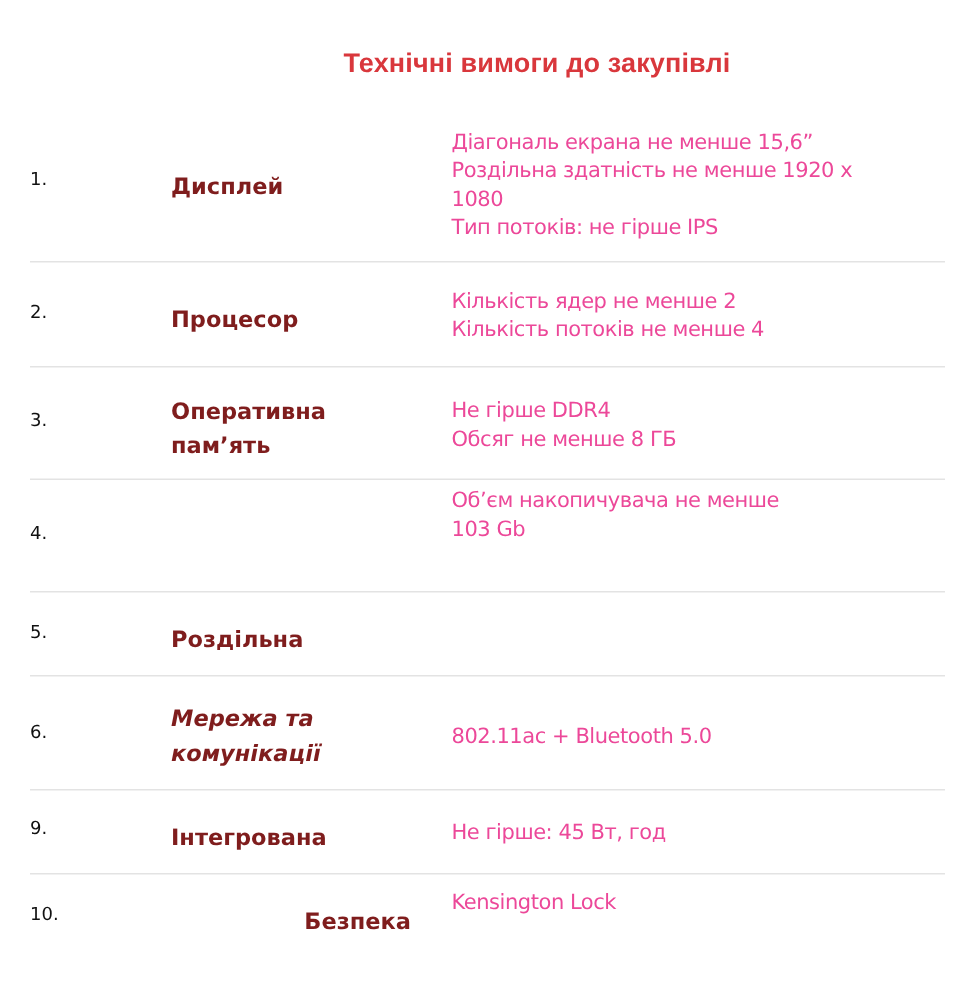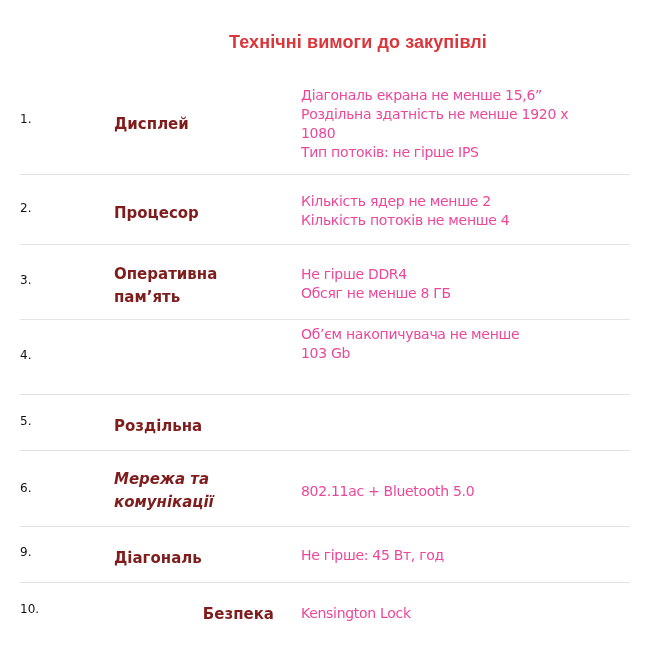--- a/index.html
+++ b/index.html
@@ -128,27 +128,27 @@
       <div>Мережа та</div>
       <div>комунікації</div>
     </div>
     <div class="spec" style="top:31px;">
       <div>802.11ac + Bluetooth 5.0</div>
     </div>
   </div>
 
   <div class="row" style="height:56px;">
     <span class="num" style="top:18px;">9.</span>
-    <span class="name" style="top:20px;">Діагональ</span>
+    <span class="name" style="top:20px;">Інтегрована</span>
     <div class="spec" style="top:19px;">
       <div>Не гірше: 45 Вт, год</div>
     </div>
   </div>
 
   <div class="row last" style="height:60px;">
     <span class="num" style="top:19px;text-align:right;">10.</span>
     <span class="name" style="top:20px;text-align:right;">Безпека</span>
-    <div class="spec" style="top:21px;">
+    <div class="spec" style="top:10px;">
       <div>Kensington Lock</div>
     </div>
   </div>
 
 </div>
 
 </body></html>

